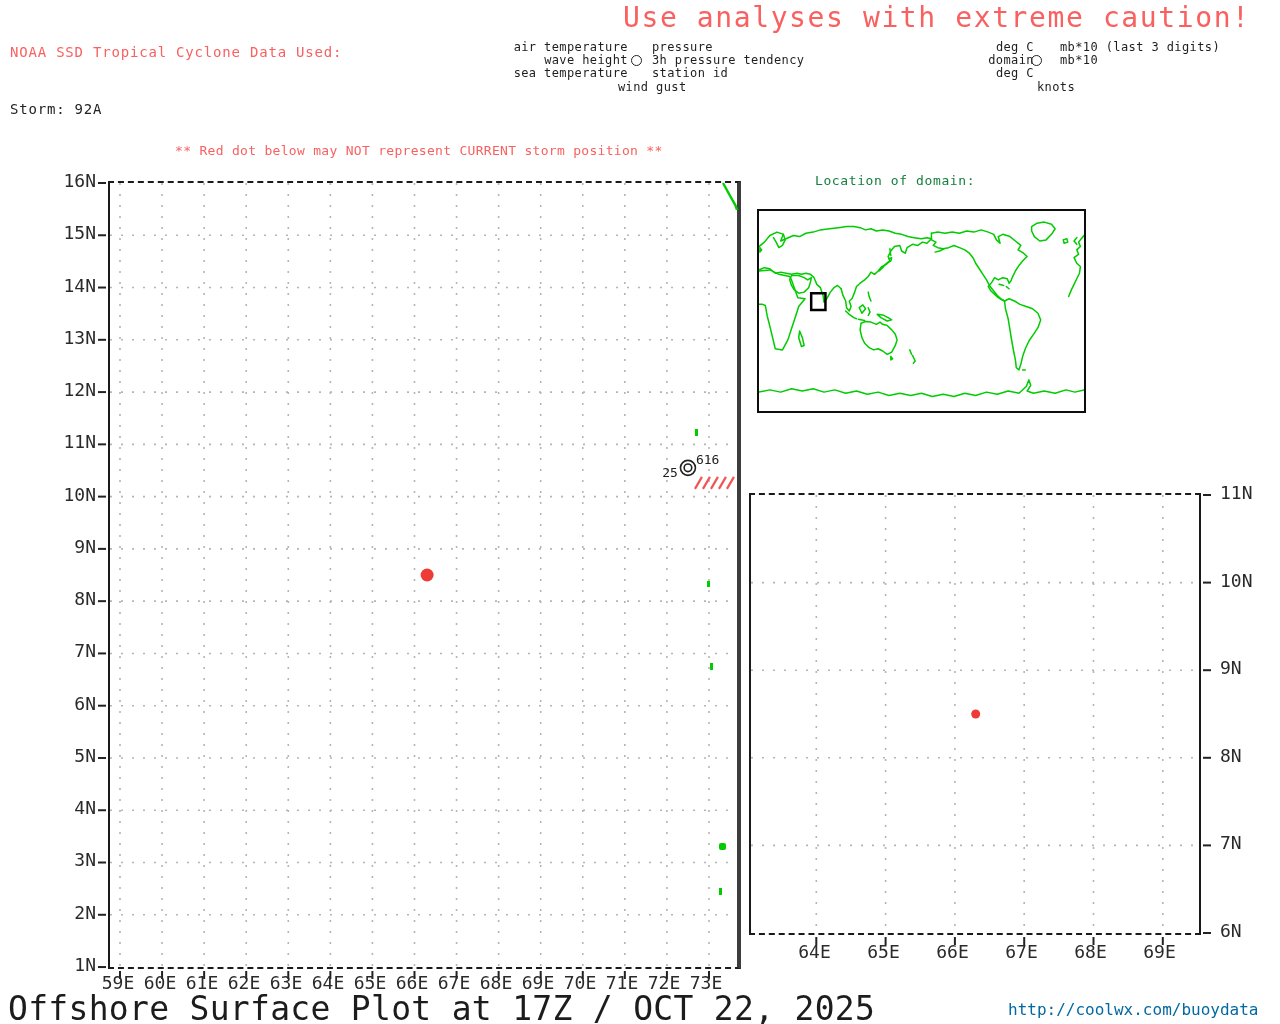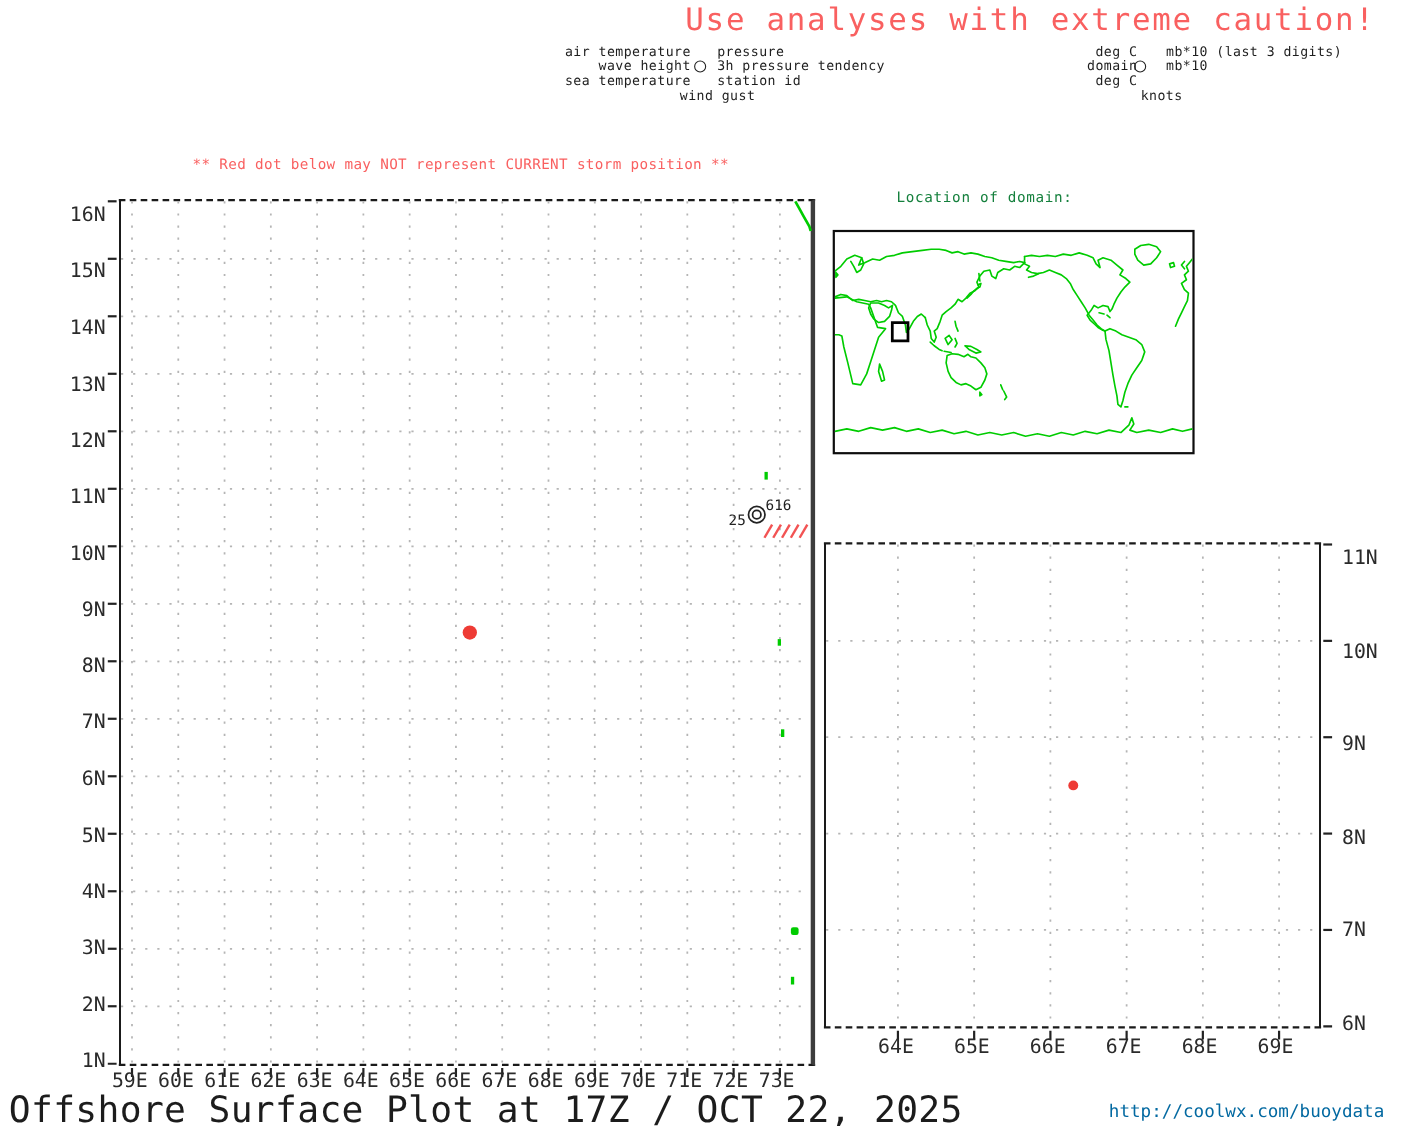--- a/index.html
+++ b/index.html
@@ -31,21 +31,21 @@
   }
   #main-plot svg,#zoom-plot svg{position:absolute;left:0;top:0;overflow:visible;}
   
   #zoom-plot{
     position:absolute;left:749px;top:493px;width:448px;height:438px;
     border-top:2px dashed #1a1a1a;border-bottom:2px dashed #1a1a1a;
     border-left:2px solid #1a1a1a;border-right:2px solid #1a1a1a;
   }
   
   .ylabels{position:absolute;display:flex;flex-direction:column;justify-content:space-between;}
-  .ylabels span{display:block;height:22px;line-height:22px;font-size:18px;color:#2a2a2a;margin-top:15px;}
+  .ylabels span{display:block;height:22px;line-height:22px;font-size:18px;color:#2a2a2a;}
   #main-ylabels{left:30px;top:170px;height:806px;width:66px;text-align:right;}
   #zoom-ylabels{left:1220px;top:482px;height:460px;width:60px;text-align:left;}
   .xlabels{position:absolute;display:flex;justify-content:flex-start;}
   .xlabels span{display:block;text-align:center;font-size:18px;color:#2a2a2a;}
   #main-xlabels{left:97px;top:972px;width:631px;}
   #main-xlabels span{width:42px;}
   #zoom-xlabels{left:780px;top:941px;width:416px;}
   #zoom-xlabels span{width:69px;}
   
   #domain-map-title{position:absolute;left:815px;top:173px;font-size:13px;letter-spacing:0.6px;color:#15803d;white-space:pre;}
@@ -63,20 +63,22 @@
   .island{fill:#00cc00;}
   .coast{fill:none;stroke:#00cc00;stroke-width:2.4;}
   
   #footer-title{position:absolute;left:8px;top:989px;font-size:33px;letter-spacing:0.3px;color:#1c1c1c;white-space:pre;}
   #footer-url{position:absolute;left:1008px;top:1000px;font-size:16px;color:#0369a1;white-space:pre;cursor:pointer;}
 </style>
 </head>
 <body>
 
 <div id="header-info">
+  <div class="salmon">NOAA SSD Tropical Cyclone Data Used:</div>
+  <div>Storm: 92A</div>
 </div>
 
 <div id="caution-banner">Use analyses with extreme caution!</div>
 
 <div id="station-legend" class="legend">
   <span style="right:172px;top:0;">air temperature</span>
   <span style="right:172px;top:13px;">wave height</span>
   <span style="right:172px;top:26px;">sea temperature</span>
   <span class="lgd-circle" style="left:131px;top:14px;"></span>
   <span style="left:152px;top:0;">pressure</span>

